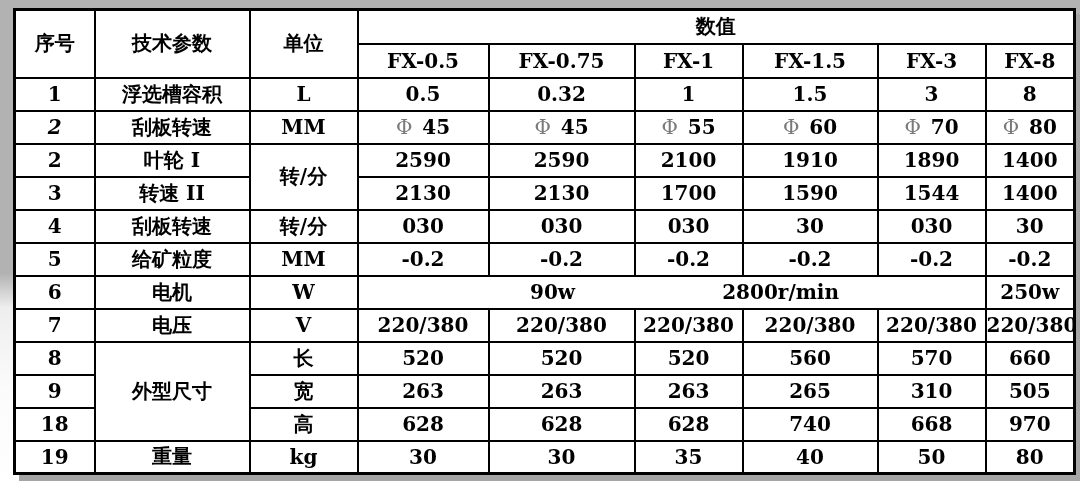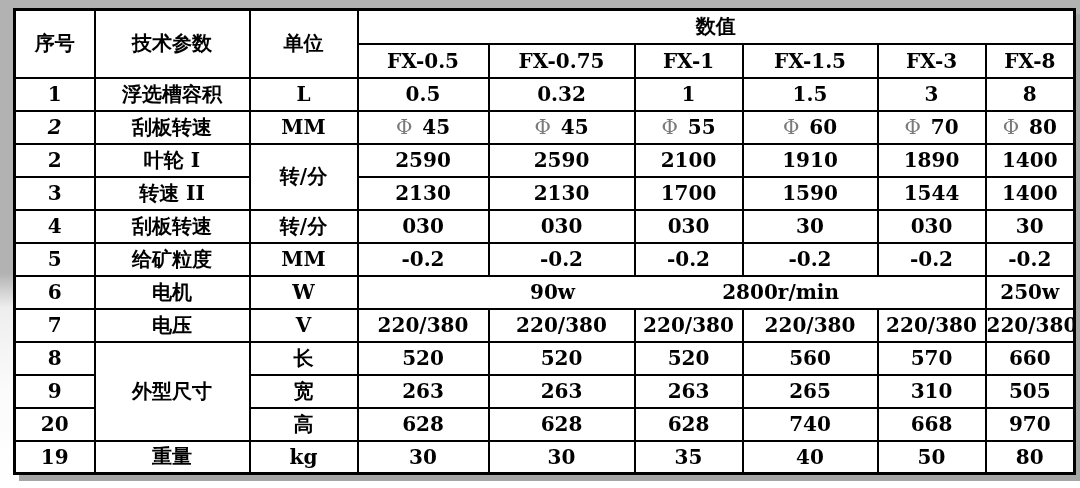--- a/index.html
+++ b/index.html
@@ -193,21 +193,21 @@
           <td>9</td>
           <td>宽</td>
           <td>263</td>
           <td>263</td>
           <td>263</td>
           <td>265</td>
           <td>310</td>
           <td>505</td>
         </tr>
         <tr>
-          <td>20</td>
+          <td>18</td>
           <td>高</td>
           <td>628</td>
           <td>628</td>
           <td>628</td>
           <td>740</td>
           <td>668</td>
           <td>970</td>
         </tr>
         <tr>
           <td>19</td>

